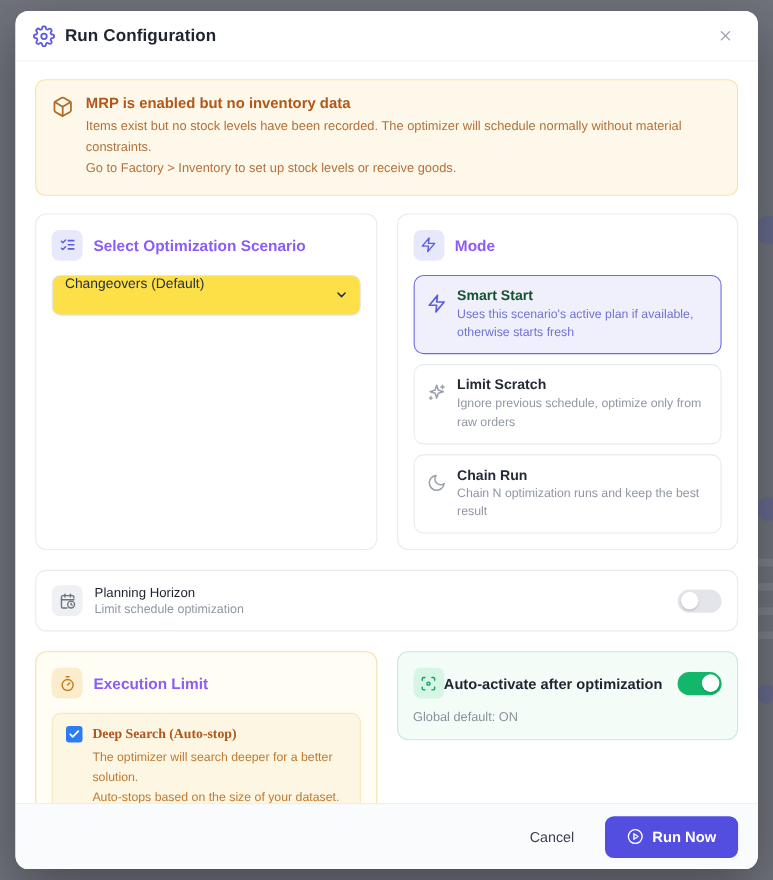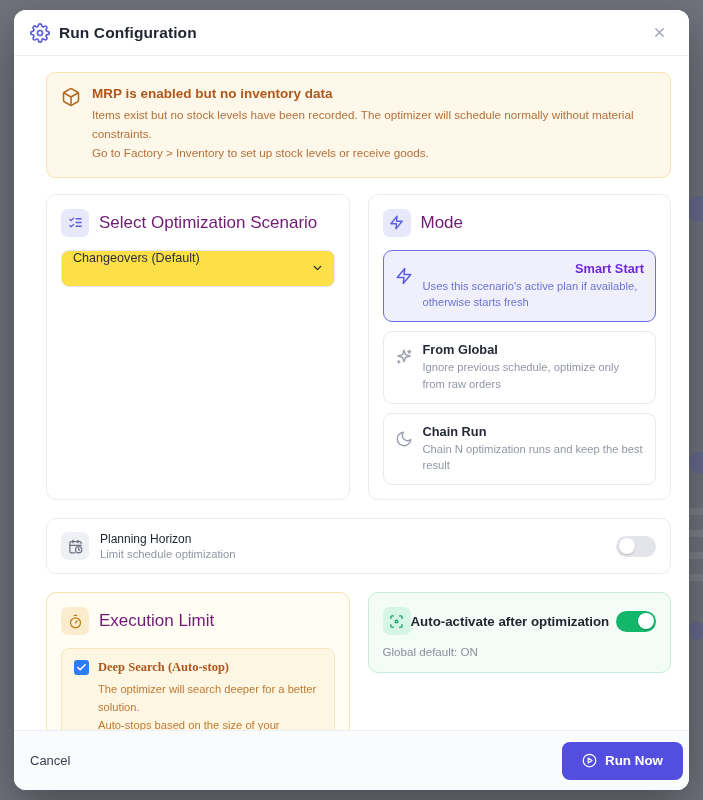--- a/index.html
+++ b/index.html
@@ -61,21 +61,21 @@
     width: 24px; height: 24px;
     display: flex; align-items: center; justify-content: center;
     color: #9aa0ad;
     cursor: pointer;
     border-radius: 5px;
   }
   .close-btn svg { width: 15px; height: 15px; display: block; }
 
   .modal-body {
     flex: 1 1 auto;
-    padding: 16px 18px 8px 32px;
+    padding: 16px 18px 8px 18px;
     background: #fff;
     overflow: hidden;
   }
 
   
   .warn {
     border: 1px solid #f6e3ae;
     background: #fdf8e9;
     border-radius: 9px;
     padding: 13px 14px 14px 14px;
@@ -124,23 +124,23 @@
     border-radius: 7px;
     display: flex; align-items: center; justify-content: center;
     flex: 0 0 28px;
   }
   .badge-indigo { background: #e8e8fb; color: #5b5ce0; }
   .badge-amber  { background: #fbeccd; color: #c07c16; }
   .badge-slate  { background: #eef0f4; color: #6b7280; }
   .badge-green  { background: #d6f5e4; color: #0f9f68; }
   .panel-badge svg { width: 15px; height: 15px; display: block; }
   .panel-title {
-    font-size: 17px;
-    font-weight: normal;
-    color: #701a75;
+    font-size: 14px;
+    font-weight: bold;
+    color: #8b5cf6;
   }
 
   
   .select-wrap { position: relative; }
   .select-box {
     width: 100%;
     height: 37px;
     border: 1px solid #e3e6ec;
     border-radius: 8px;
     background: #fde047;
@@ -183,21 +183,21 @@
     margin-top: 6px;
   }
   .mode-opt.selected .mode-ico { color: #5b5ce0; }
   .mode-ico svg { width: 18px; height: 18px; display: block; }
   .mode-name {
     font-size: 12.8px;
     font-weight: bold;
     color: #252a36;
     margin-bottom: 2px;
   }
-  .mode-opt.selected .mode-name { color: #6d28d9; text-align: right; }
+  .mode-opt.selected .mode-name { color: #14532d; }
   .mode-desc {
     font-size: 11.2px;
     color: #9097a4;
     line-height: 1.45;
   }
   .mode-opt.selected .mode-desc { color: #6f72d4; }
 
   
   .row-panel {
     border: 1px solid #e9ebf0;
@@ -304,23 +304,23 @@
   }
 
   
   .modal-footer {
     flex: 0 0 60px;
     height: 60px;
     border-top: 1px solid #eceef2;
     background: #fafbfd;
     display: flex;
     align-items: center;
-    justify-content: space-between;
+    justify-content: flex-end;
     gap: 18px;
-    padding: 0 6px;
+    padding: 0 18px;
   }
   .btn-cancel {
     font-size: 13px;
     color: #3a4050;
     background: none;
     border: none;
     cursor: pointer;
     padding: 8px 10px;
     font-family: inherit;
   }
@@ -441,21 +441,21 @@
           </div>
 
           <div class="mode-opt">
             <span class="mode-ico">
               <svg viewBox="0 0 24 24" fill="none" stroke="currentColor" stroke-width="1.9" stroke-linecap="round" stroke-linejoin="round">
                 <path d="m12 3-1.9 5.8L4 10.7l6.1 1.9L12 18.5l1.9-5.9 6.1-1.9-6.1-1.9z"></path>
                 <path d="M19 3v4M21 5h-4M5 17v3M6.5 18.5h-3"></path>
               </svg>
             </span>
             <div>
-              <div class="mode-name">From Global</div>
+              <div class="mode-name">Limit Scratch</div>
               <div class="mode-desc">Ignore previous schedule, optimize only from raw orders</div>
             </div>
           </div>
 
           <div class="mode-opt">
             <span class="mode-ico">
               <svg viewBox="0 0 24 24" fill="none" stroke="currentColor" stroke-width="1.9" stroke-linecap="round" stroke-linejoin="round">
                 <path d="M21 12.79A9 9 0 1 1 11.21 3 7 7 0 0 0 21 12.79z"></path>
               </svg>
             </span>

